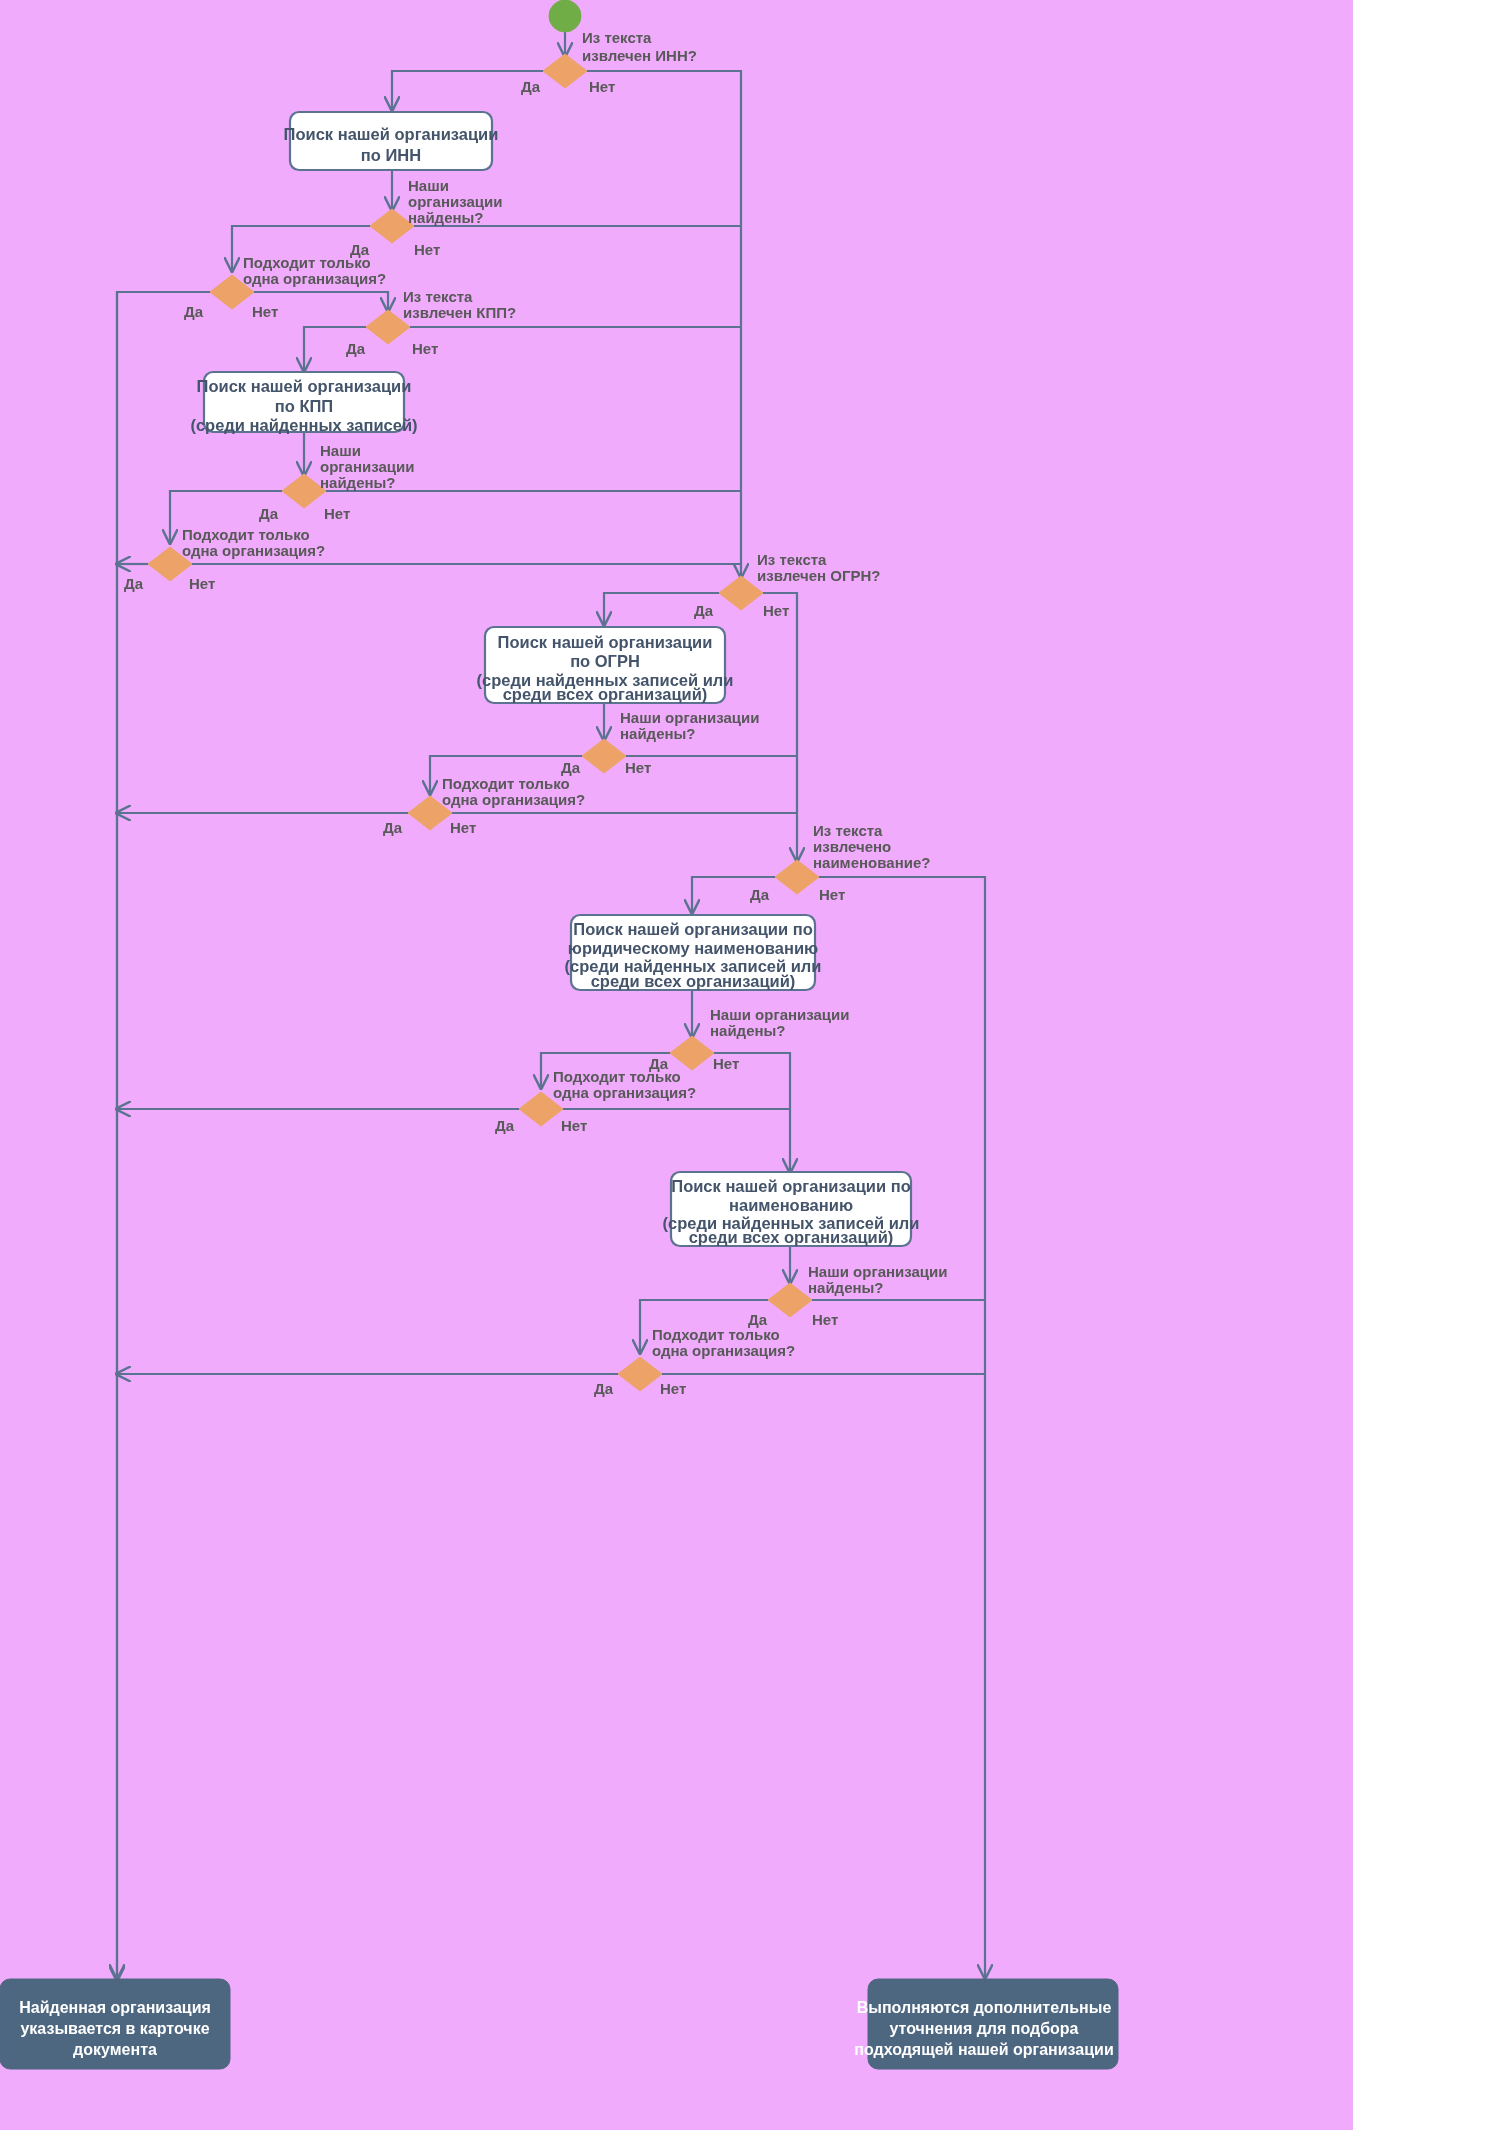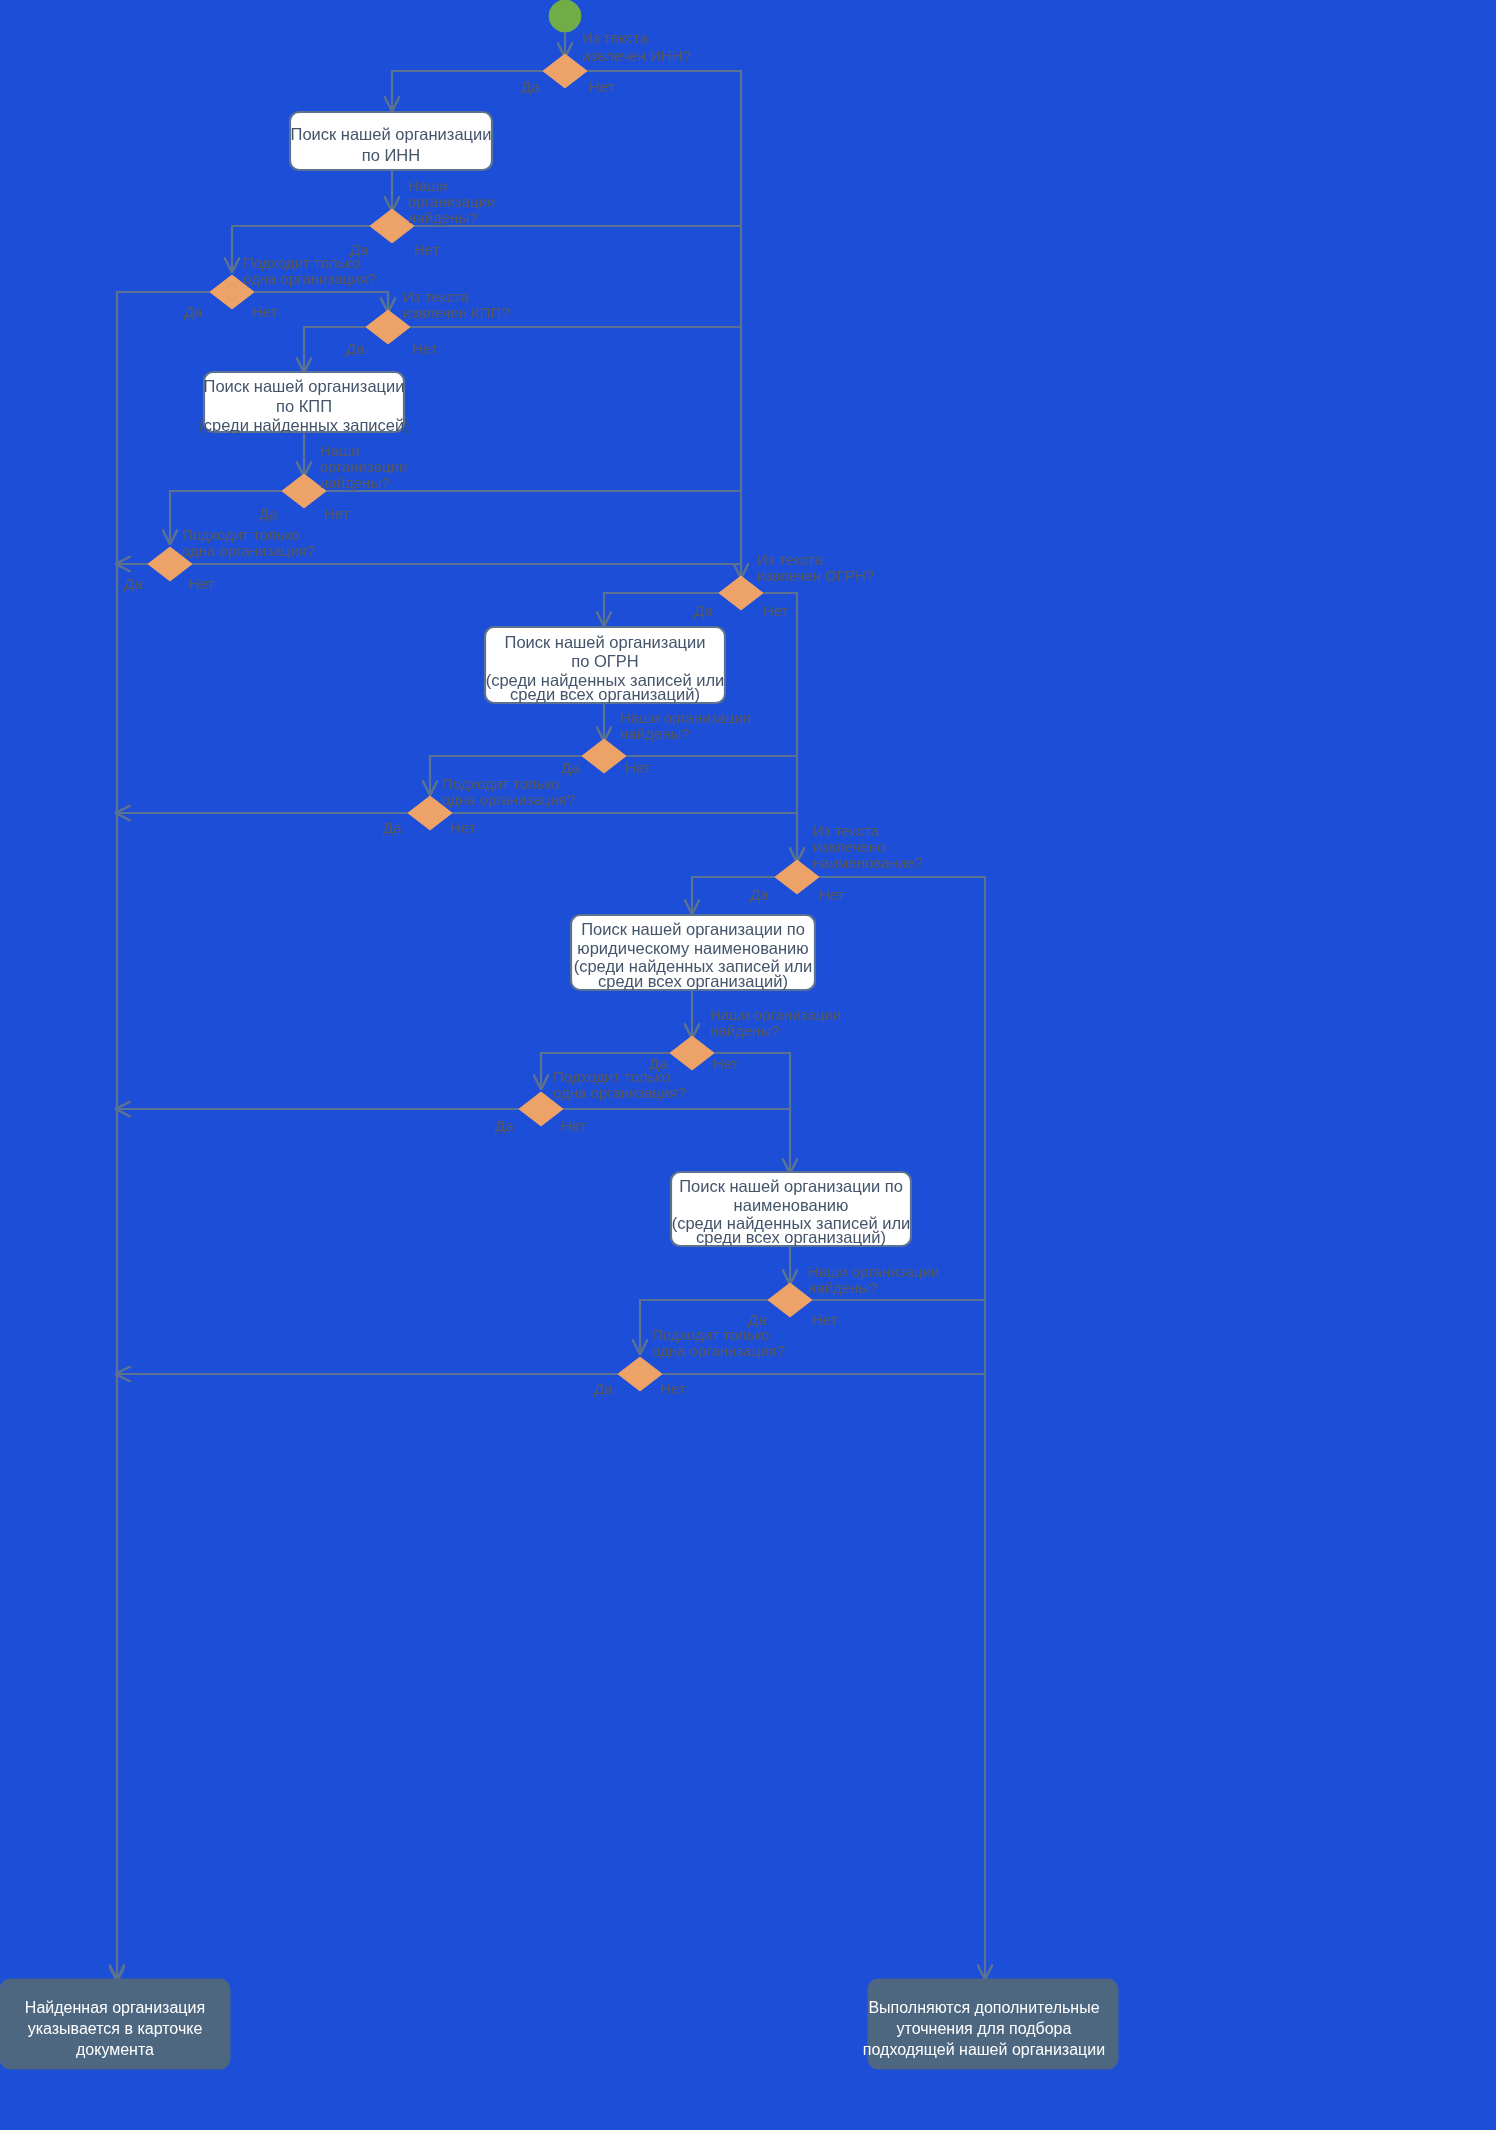--- a/index.html
+++ b/index.html
@@ -5,24 +5,25 @@
   html, body {
     margin: 0;
     padding: 0;
     background: #ffffff;
   }
   body {
     font-family: "Liberation Sans", sans-serif;
   }
   #diagram-root {
     position: relative;
-    width: 1496px;
+    width: 1353px;
     height: 2130px;
-    background: #1d4ed8;
+    background: #f0abfc;
     overflow: hidden;
+    font-weight: bold;
   }
   svg.flow-canvas {
     position: absolute;
     left: 0;
     top: 0;
     width: 1496px;
     height: 2130px;
   }
   .edge {
     fill: none;

